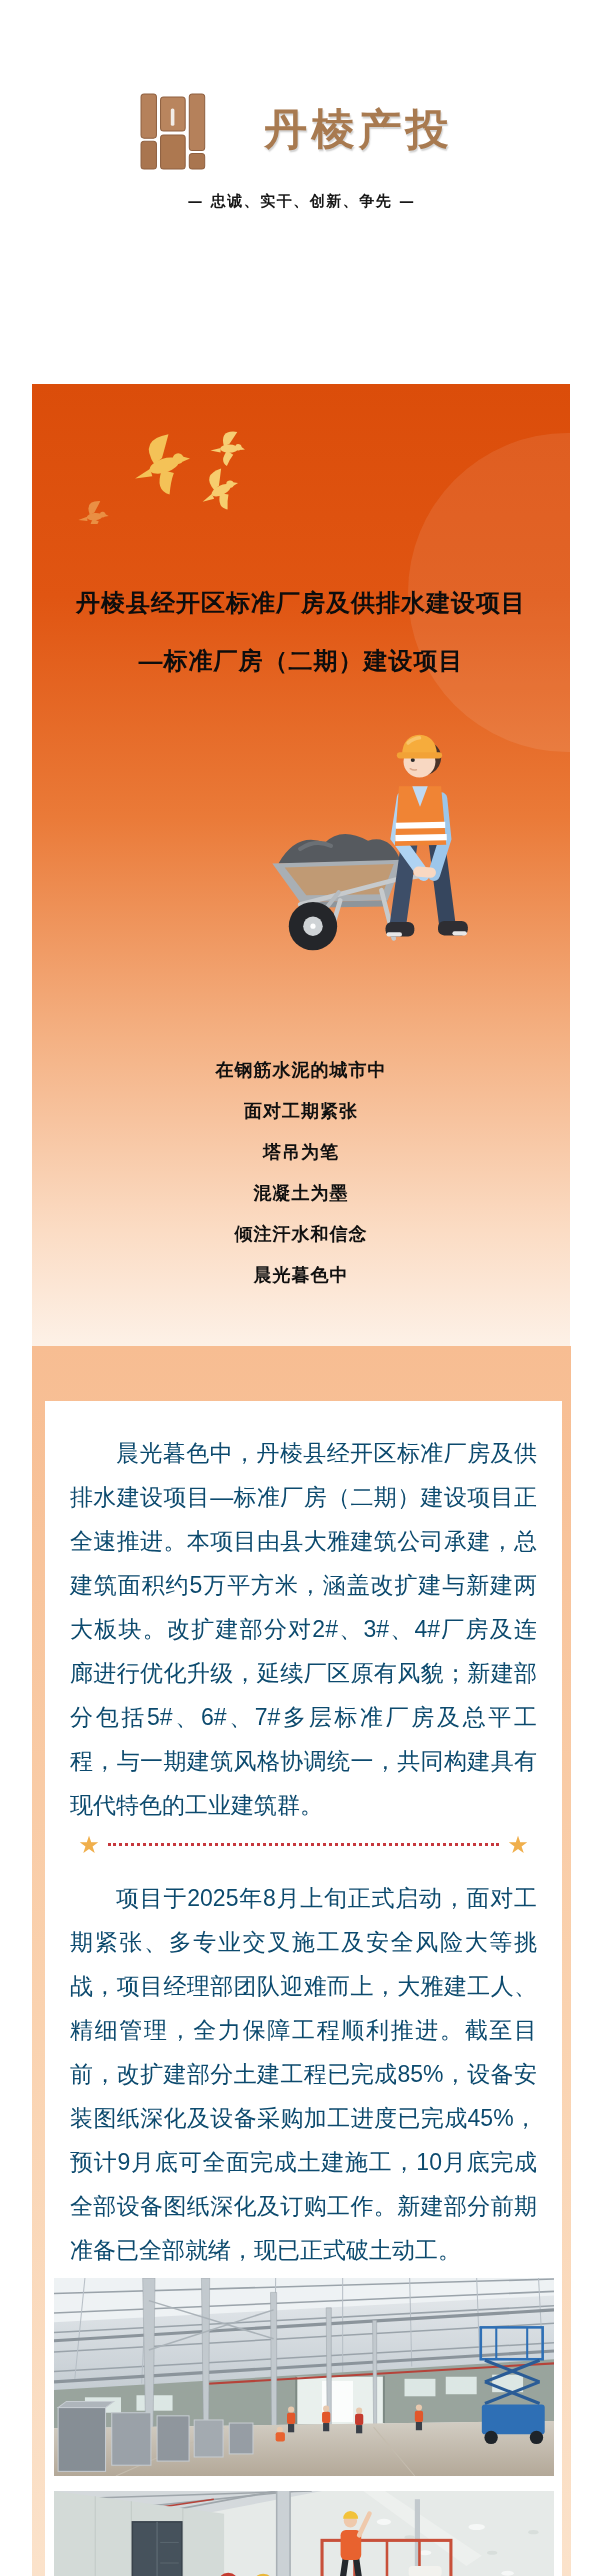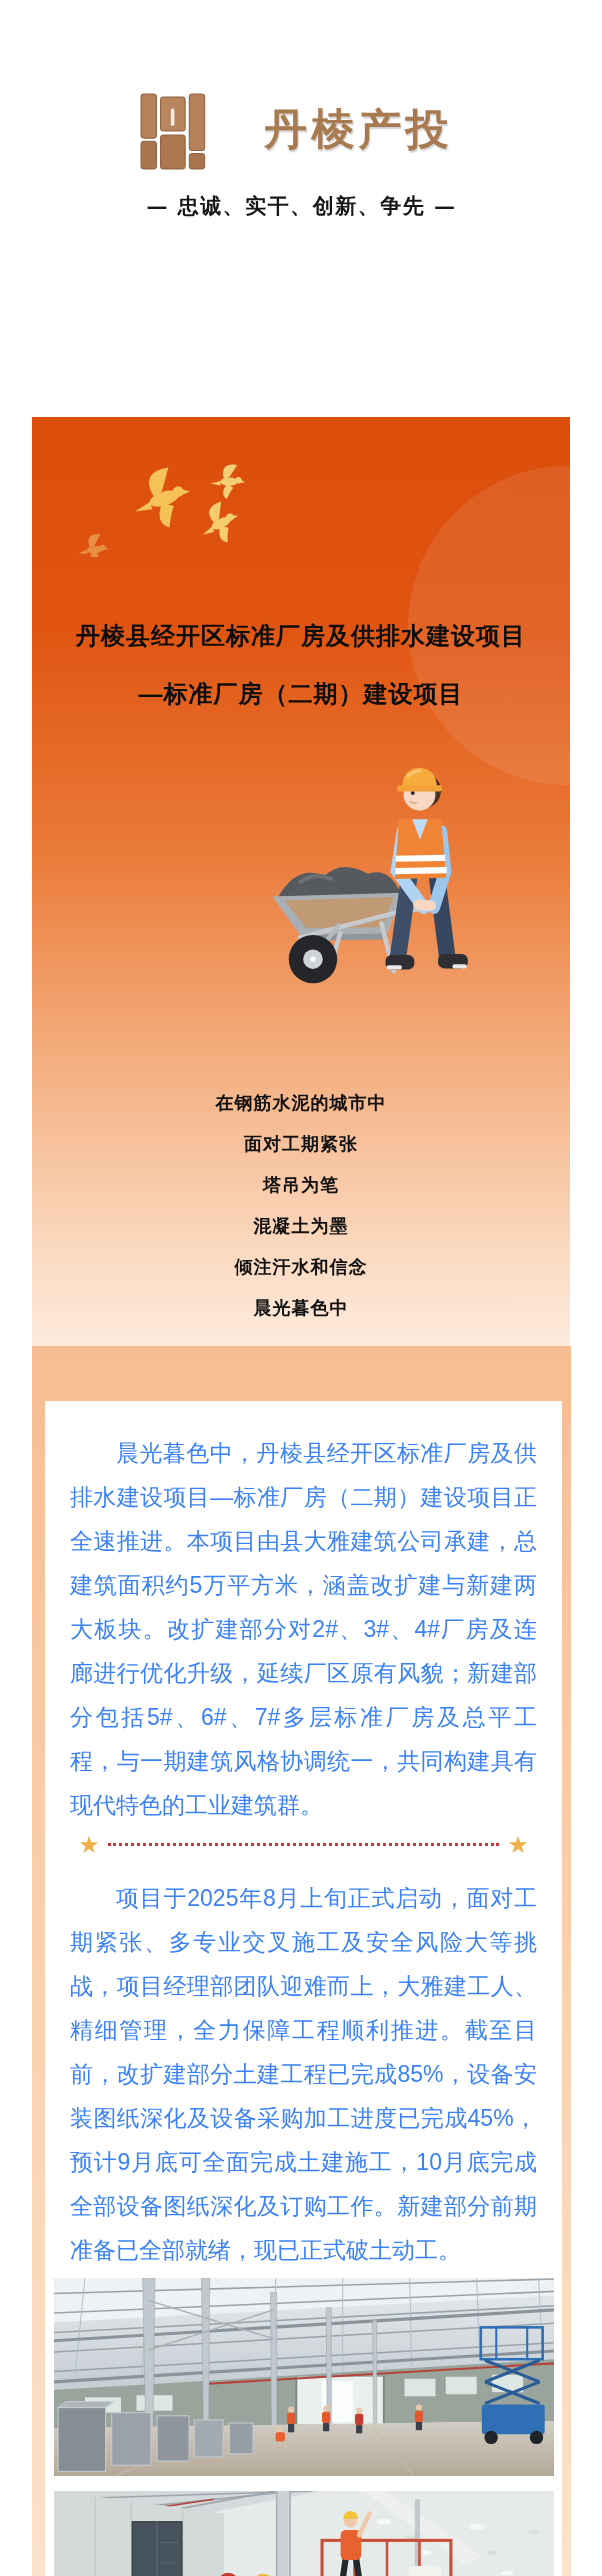--- a/index.html
+++ b/index.html
@@ -10,28 +10,27 @@
   
   .logo-mark{position:absolute;left:140px;top:93px;width:76px;height:77px;}
   .logo-text{
     position:absolute;left:222px;top:87px;width:273px;height:84px;line-height:84px;
     text-align:center;font-family:"DejaVu Serif","Liberation Serif",serif;font-weight:700;
     font-size:43px;color:#a87a50;letter-spacing:4.1px;text-shadow:1px 1.5px 1.5px rgba(0,0,0,0.18);
     white-space:nowrap;
   }
   .tagline{
     position:absolute;left:0;top:192px;width:100%;text-align:center;
-    font-family:"DejaVu Serif","Liberation Serif",serif;font-weight:700;font-size:21px;color:#171717;
+    font-family:"DejaVu Serif","Liberation Serif",serif;font-weight:700;font-size:15px;color:#171717;
     letter-spacing:1.5px;white-space:nowrap;
   }
   
   .hero-card{
     position:absolute;left:32px;top:384px;width:538px;height:962px;overflow:hidden;
     background:linear-gradient(180deg,#db4d0a 0%,#e05512 22%,#ea7a38 45%,#f4b183 68%,#fbdcc4 88%,#fdf1e7 100%);
-    margin-top:33px;
   }
   .hero-glow{
     position:absolute;left:376px;top:49px;width:319px;height:319px;border-radius:50%;
     background:rgba(255,255,255,0.09);
   }
   .hero-birds{position:absolute;left:41px;top:40px;width:201px;height:100px;}
   .hero-title{position:absolute;left:0;top:190px;width:100%;text-align:center;
     font-size:24px;font-weight:800;letter-spacing:1px;line-height:58px;color:#0d0d0d;}
   .hero-illustration{position:absolute;left:232px;top:325px;width:206px;height:247px;}
   .hero-poem{position:absolute;left:0;top:666px;width:100%;text-align:center;
@@ -40,21 +39,21 @@
   .content-bg{
     position:absolute;left:32px;top:1346px;width:539px;height:1745px;
     background:linear-gradient(180deg,#f7bd92 0%,#fad2af 38%,#fbe3cc 72%,#fceede 100%);
   }
   
   .white-card{
     position:absolute;left:45px;top:1401px;width:517px;height:1332px;background:#ffffff;
     box-sizing:border-box;padding:30px 25px 0 25px;overflow:hidden;
   }
   .white-card p{
-    margin:0;font-size:23px;line-height:44px;text-indent:2em;text-align:justify;color:#3b82f6;
+    margin:0;font-size:23px;line-height:44px;text-indent:2em;text-align:justify;color:#0c4a6e;
   }
   .star-divider{display:flex;align-items:center;height:27px;margin:4.1px 8.2px 17.5px 8.2px;}
   .star-divider .star{font-size:24px;color:#f0af4c;line-height:27px;}
   .star-divider .dots{flex:1;height:0;border-top:3.6px dotted #c6373c;margin:0 8.2px;}
   .photo{display:block;width:500px;height:198px;margin:6.2px 0 0 -16px;background:#dfe3e5;}
   .photo + .photo{margin-top:15.5px;}
 </style>
 </head>
 <body>
 

